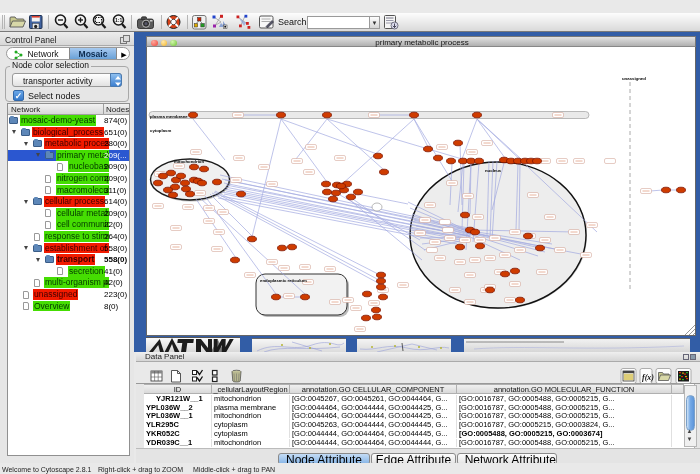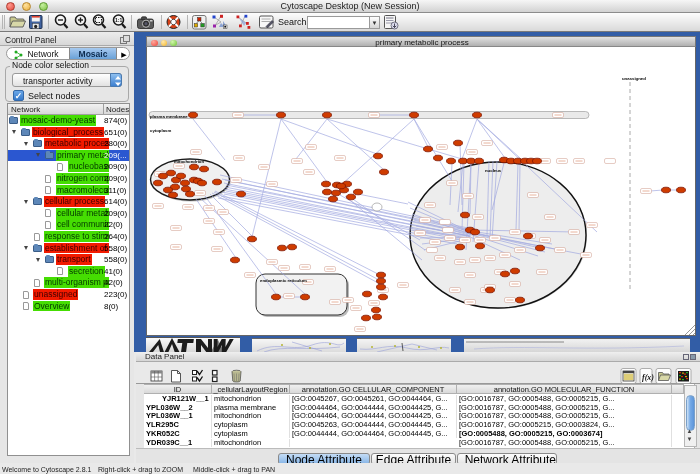--- a/index.html
+++ b/index.html
@@ -54,26 +54,20 @@
 .td{position:absolute;height:8.7px;line-height:8.7px;color:#000;white-space:nowrap;overflow:hidden;border-right:1px solid #e0e0e0;}
 
 #btmtabs{left:136px;top:448px;width:564px;height:16px;background:#e4e4e4;border-top:1px solid #bbb;}
 .btab{position:absolute;top:4px;height:12px;border:1px solid #8a8a8a;font-size:12px;text-align:center;line-height:12px;color:#000;background:linear-gradient(#fdfdfd,#e3e3e3);border-radius:3px;}
 #statusbar{left:0;top:463px;width:700px;height:11px;background:#e9e9e9;font-size:7px;color:#222;padding-top:2px;}
 #statusbar span{position:absolute;top:2.5px;}
 </style></head>
 <body>
 <div id="app">
 
-  <div class="abs" id="titlebar">
-    <div class="tl" style="left:6px;background:radial-gradient(circle at 35% 30%,#ff9a8e,#e3483d);border:0.5px solid #b03a30;"></div>
-    <div class="tl" style="left:22px;background:radial-gradient(circle at 35% 30%,#ffe2a0,#e9ad38);border:0.5px solid #b8862a;"></div>
-    <div class="tl" style="left:39px;background:radial-gradient(circle at 35% 30%,#c6f0a0,#7cc142);border:0.5px solid #5f9a33;"></div>
-    <div id="title">Cytoscape Desktop (New Session)</div>
-  </div>
 
   <div class="abs" id="toolbar">
     <div class="tsep" style="left:2px"></div>
     <div class="tsep" style="left:4px"></div>
     <div class="tsep" style="left:48px"></div>
     <div class="tsep" style="left:131px"></div>
     <div class="tsep" style="left:161px"></div>
     <div class="tsep" style="left:187px"></div>
     <svg width="700" height="19" style="position:absolute;left:0;top:0;">
         <g transform="translate(9,2)">
@@ -680,21 +674,21 @@
           <i class="tfile" style="left:26px"></i>
           <span class="tlab green" style="left:36px;max-width:65px;">response to stimul</span>
           <span class="tnum" style="">264(0)</span>
         </div>
       <div class="trow" style="top:138.6px;">
           <i class="tarr" style="left:16px"></i>
           <i class="tfold" style="left:25px"></i>
           <span class="tlab red" style="left:36px;max-width:65px;">establishment of lo</span>
           <span class="tnum" style="">558(0)</span>
         </div>
-      <div class="trow" style="top:150.2px;">
+      <div class="trow" style="top:150.2px;font-weight:bold;">
           <i class="tarr" style="left:28px"></i>
           <i class="tfold" style="left:37px"></i>
           <span class="tlab red" style="left:48px;max-width:53px;">transport</span>
           <span class="tnum" style="">558(0)</span>
         </div>
       <div class="trow" style="top:161.8px;">
           <i class="tfile" style="left:49px"></i>
           <span class="tlab green" style="left:60px;max-width:41px;">secretion</span>
           <span class="tnum" style="">41(0)</span>
         </div>
@@ -794,21 +788,21 @@
           <rect x="0.5" y="1.5" width="5" height="5" fill="none" stroke="#667" stroke-width="1"></rect>
           <rect x="7.5" y="1.5" width="5" height="5" fill="#89a" stroke="#667" stroke-width="1"></rect>
         </svg>
       </div>
     <div id="dtable">
         <div class="th" style="left:0px;width:68px;">ID</div>
       <div class="th" style="left:68px;width:78px;">_cellularLayoutRegion</div>
       <div class="th" style="left:146px;width:167px;">annotation.GO CELLULAR_COMPONENT</div>
       <div class="th" style="left:313px;width:215px;">annotation.GO MOLECULAR_FUNCTION</div>
       <div class="th" style="left:528px;width:12px;"></div>
-      <div class="td" style="left:0px;top:11px;width:68px;padding-left:18px;font-weight:bold;">YJR121W__1</div>
+      <div class="td" style="left:0px;top:11px;width:68px;padding-left:12px;font-weight:bold;">YJR121W__1</div>
       <div class="td" style="left:68px;top:11px;width:78px;padding-left:2px;">mitochondrion</div>
       <div class="td" style="left:146px;top:11px;width:167px;padding-left:2px;">[GO:0045267, GO:0045261, GO:0044464, G...</div>
       <div class="td" style="left:313px;top:11px;width:215px;padding-left:2px;">[GO:0016787, GO:0005488, GO:0005215, G...</div>
       <div class="td" style="left:0px;top:19.7px;width:68px;padding-left:2px;font-weight:bold;">YPL036W__2</div>
       <div class="td" style="left:68px;top:19.7px;width:78px;padding-left:2px;">plasma membrane</div>
       <div class="td" style="left:146px;top:19.7px;width:167px;padding-left:2px;">[GO:0044464, GO:0044444, GO:0044425, G...</div>
       <div class="td" style="left:313px;top:19.7px;width:215px;padding-left:2px;">[GO:0016787, GO:0005488, GO:0005215, G...</div>
       <div class="td" style="left:0px;top:28.4px;width:68px;padding-left:2px;font-weight:bold;">YPL036W__1</div>
       <div class="td" style="left:68px;top:28.4px;width:78px;padding-left:2px;">mitochondrion</div>
       <div class="td" style="left:146px;top:28.4px;width:167px;padding-left:2px;">[GO:0044464, GO:0044444, GO:0044425, G...</div>
@@ -816,20 +810,21 @@
       <div class="td" style="left:0px;top:37.099999999999994px;width:68px;padding-left:2px;font-weight:bold;">YLR295C</div>
       <div class="td" style="left:68px;top:37.099999999999994px;width:78px;padding-left:2px;">cytoplasm</div>
       <div class="td" style="left:146px;top:37.099999999999994px;width:167px;padding-left:2px;">[GO:0045263, GO:0044444, GO:0044445, G...</div>
       <div class="td" style="left:313px;top:37.099999999999994px;width:215px;padding-left:2px;">[GO:0016787, GO:0005215, GO:0003824, G...</div>
       <div class="td" style="left:0px;top:45.8px;width:68px;padding-left:2px;font-weight:bold;">YKR052C</div>
       <div class="td" style="left:68px;top:45.8px;width:78px;padding-left:2px;">cytoplasm</div>
       <div class="td" style="left:146px;top:45.8px;width:167px;padding-left:2px;">[GO:0044444, GO:0044464, GO:0044445, G...</div>
       <div class="td" style="left:313px;top:46px;width:215px;padding-left:2px;font-weight:bold;">[GO:0005488, GO:0005215, GO:0003674]</div>
       <div class="td" style="left:0px;top:54.5px;width:68px;padding-left:2px;font-weight:bold;">YDR039C__1</div>
       <div class="td" style="left:68px;top:54.5px;width:78px;padding-left:2px;">mitochondrion</div>
+      <div class="td" style="left:146px;top:54.5px;width:167px;padding-left:2px;">[GO:0044444, GO:0044464, GO:0044444, G...</div>
       <div class="td" style="left:313px;top:54.5px;width:215px;padding-left:2px;">[GO:0016787, GO:0005488, GO:0005215, G...</div>
       </div>
   <div style="position:absolute;left:548px;top:33px;width:13px;height:62px;background:#f0f0f0;border:1px solid #b6b6b6;">
 <div style="position:absolute;left:1px;top:9px;width:9px;height:36px;border-radius:5px;background:linear-gradient(90deg,#cfe3f7,#76aae6 45%,#5b94da);border:0.5px solid #7aa0c8;"></div>
 <div style="position:absolute;left:1.5px;top:42px;font-size:6px;color:#444;">▲</div>
 <div style="position:absolute;left:1.5px;top:50px;font-size:6px;color:#444;">▼</div>
 </div>
     </div>
 
   <div class="abs" id="btmtabs">

